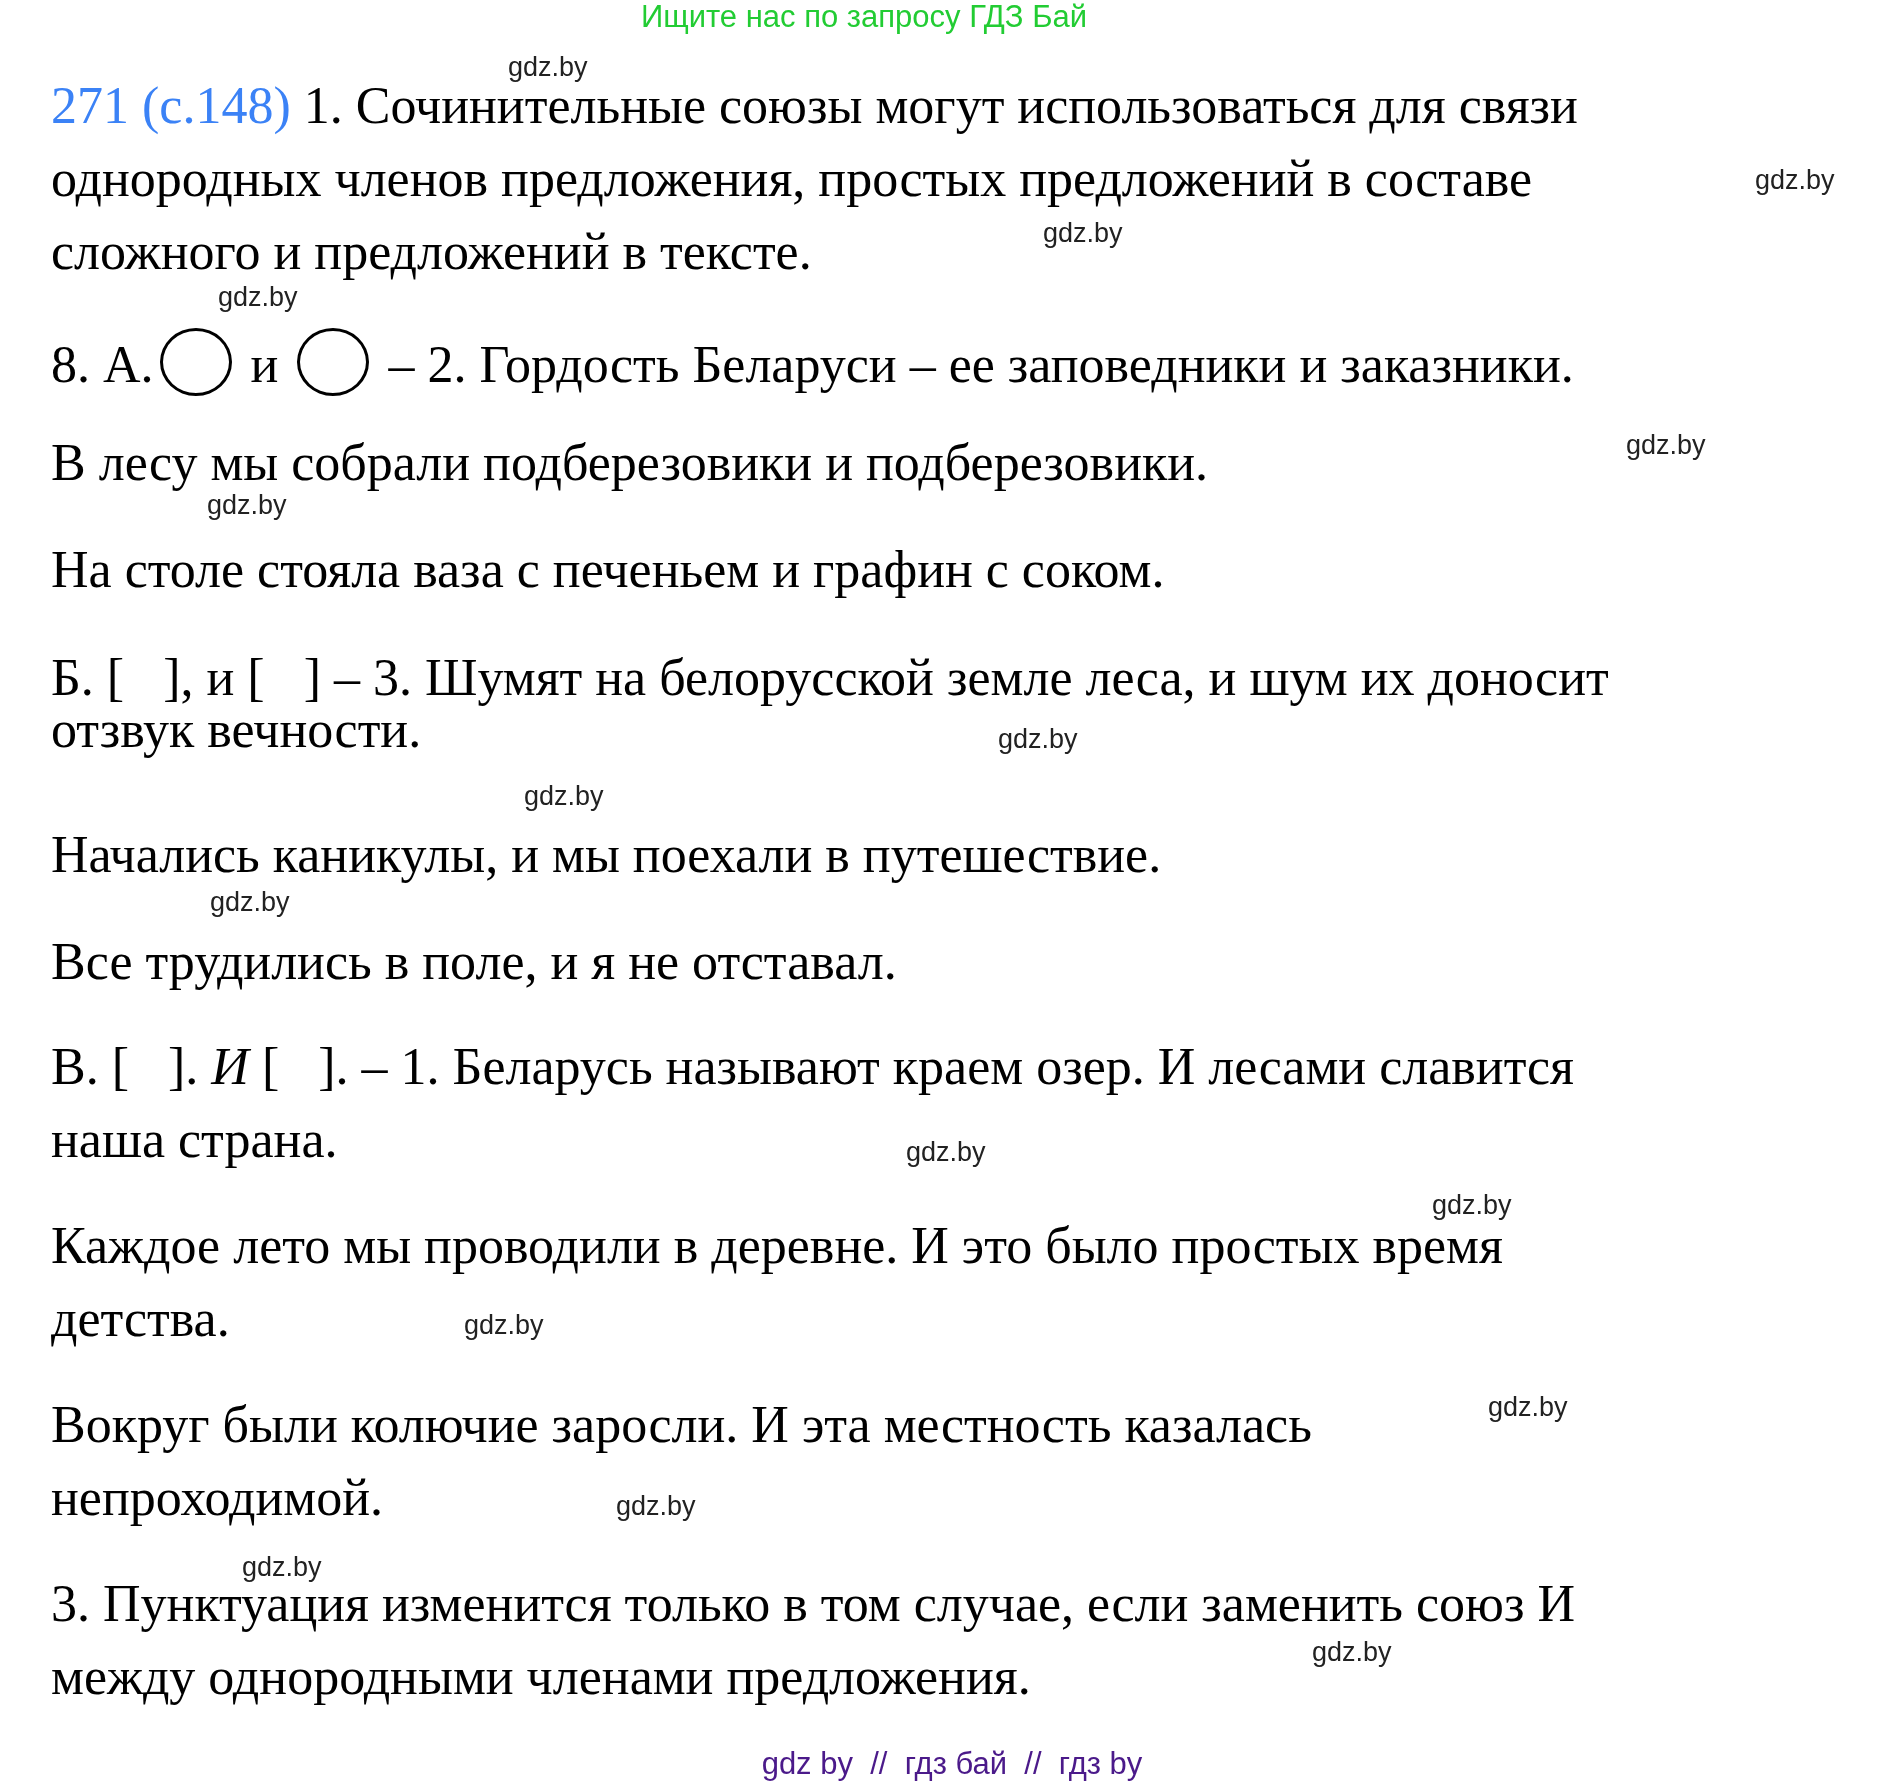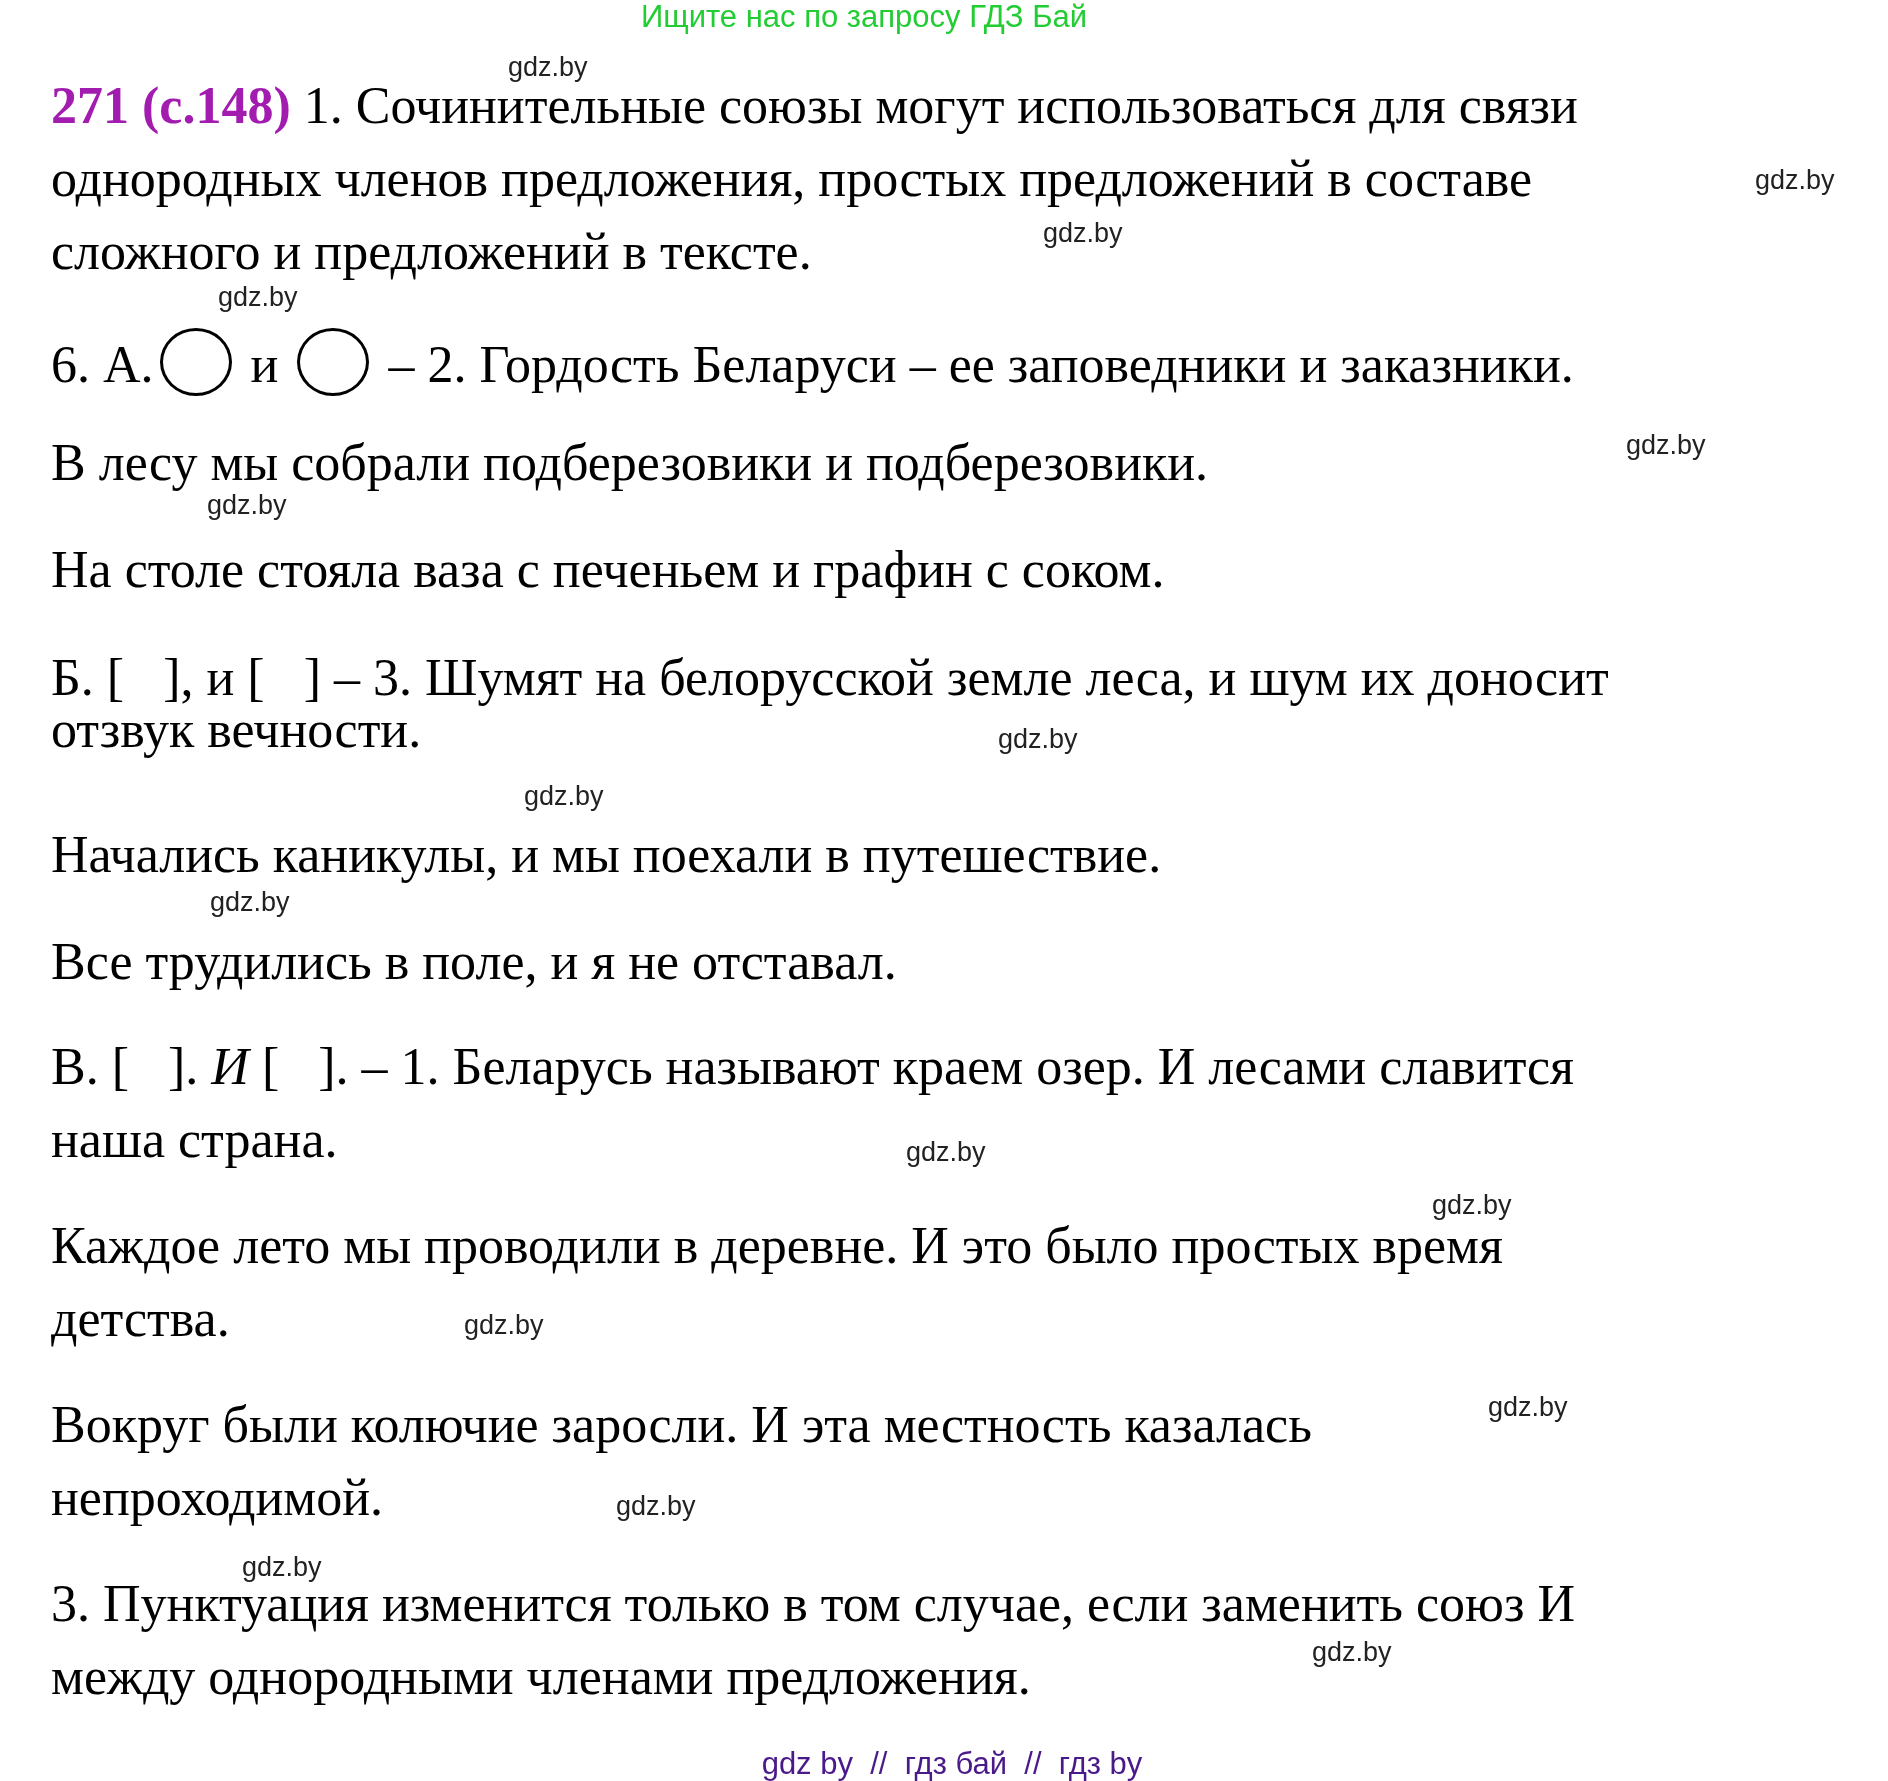--- a/index.html
+++ b/index.html
@@ -7,21 +7,21 @@
   .header {
     position: absolute; left: 0; width: 1728px; top: 0;
     text-align: center; font-family: "Liberation Sans", sans-serif;
     font-size: 31px; color: #22cc33; line-height: 34px;
   }
   .line {
     position: absolute; left: 51px;
     font-family: "Liberation Serif", serif; font-size: 52px;
     color: #000; white-space: nowrap; line-height: 60px;
   }
-  .num { color: #a21caf; font-weight: bold; }
+  .num { color: #3b82f6; font-weight: normal; }
   .wm {
     position: absolute; font-family: "Liberation Sans", sans-serif;
     font-size: 27px; color: #222; white-space: nowrap; line-height: 30px;
   }
   .circle {
     display: inline-block; width: 66px; height: 62px; border: 3px solid #000;
     border-radius: 50%; vertical-align: -14px; margin: 0 6px;
   }
   .footer {
     position: absolute; left: 0; width: 1888px; top: 1747px;
@@ -32,21 +32,21 @@
 </style>
 </head>
 <body>
 
 <div class="header">Ищите нас по запросу ГДЗ Бай</div>
 
 <div class="line" style="top:76px"><span class="num">271 (с.148)</span> <span>1. Сочинительные союзы могут использоваться для связи</span></div>
 <div class="line" style="top:149px">однородных членов предложения, простых предложений в составе</div>
 <div class="line" style="top:222px">сложного и предложений в тексте.</div>
 
-<div class="line" style="top:328px"><span>6. А.</span><span class="circle"></span> <span>и</span> <span class="circle"></span> <span>– 2. Гордость Беларуси – ее заповедники и заказники.</span></div>
+<div class="line" style="top:328px"><span>8. А.</span><span class="circle"></span> <span>и</span> <span class="circle"></span> <span>– 2. Гордость Беларуси – ее заповедники и заказники.</span></div>
 <div class="line" style="top:433px">В лесу мы собрали подберезовики и подберезовики.</div>
 <div class="line" style="top:540px">На столе стояла ваза с печеньем и графин с соком.</div>
 
 <div class="line" style="top:648px; white-space:pre"><span>Б. [   ], и [   ]</span><span> – 3. Шумят на белорусской земле леса, и шум их доносит</span></div>
 <div class="line" style="top:700px">отзвук вечности.</div>
 <div class="line" style="top:825px">Начались каникулы, и мы поехали в путешествие.</div>
 <div class="line" style="top:932px">Все трудились в поле, и я не отставал.</div>
 
 <div class="line" style="top:1037px; white-space:pre"><span>В. [   ]. </span><span class="ital">И</span><span> [   ]. – 1. Беларусь называют краем озер. И лесами славится</span></div>
 <div class="line" style="top:1110px">наша страна.</div>

